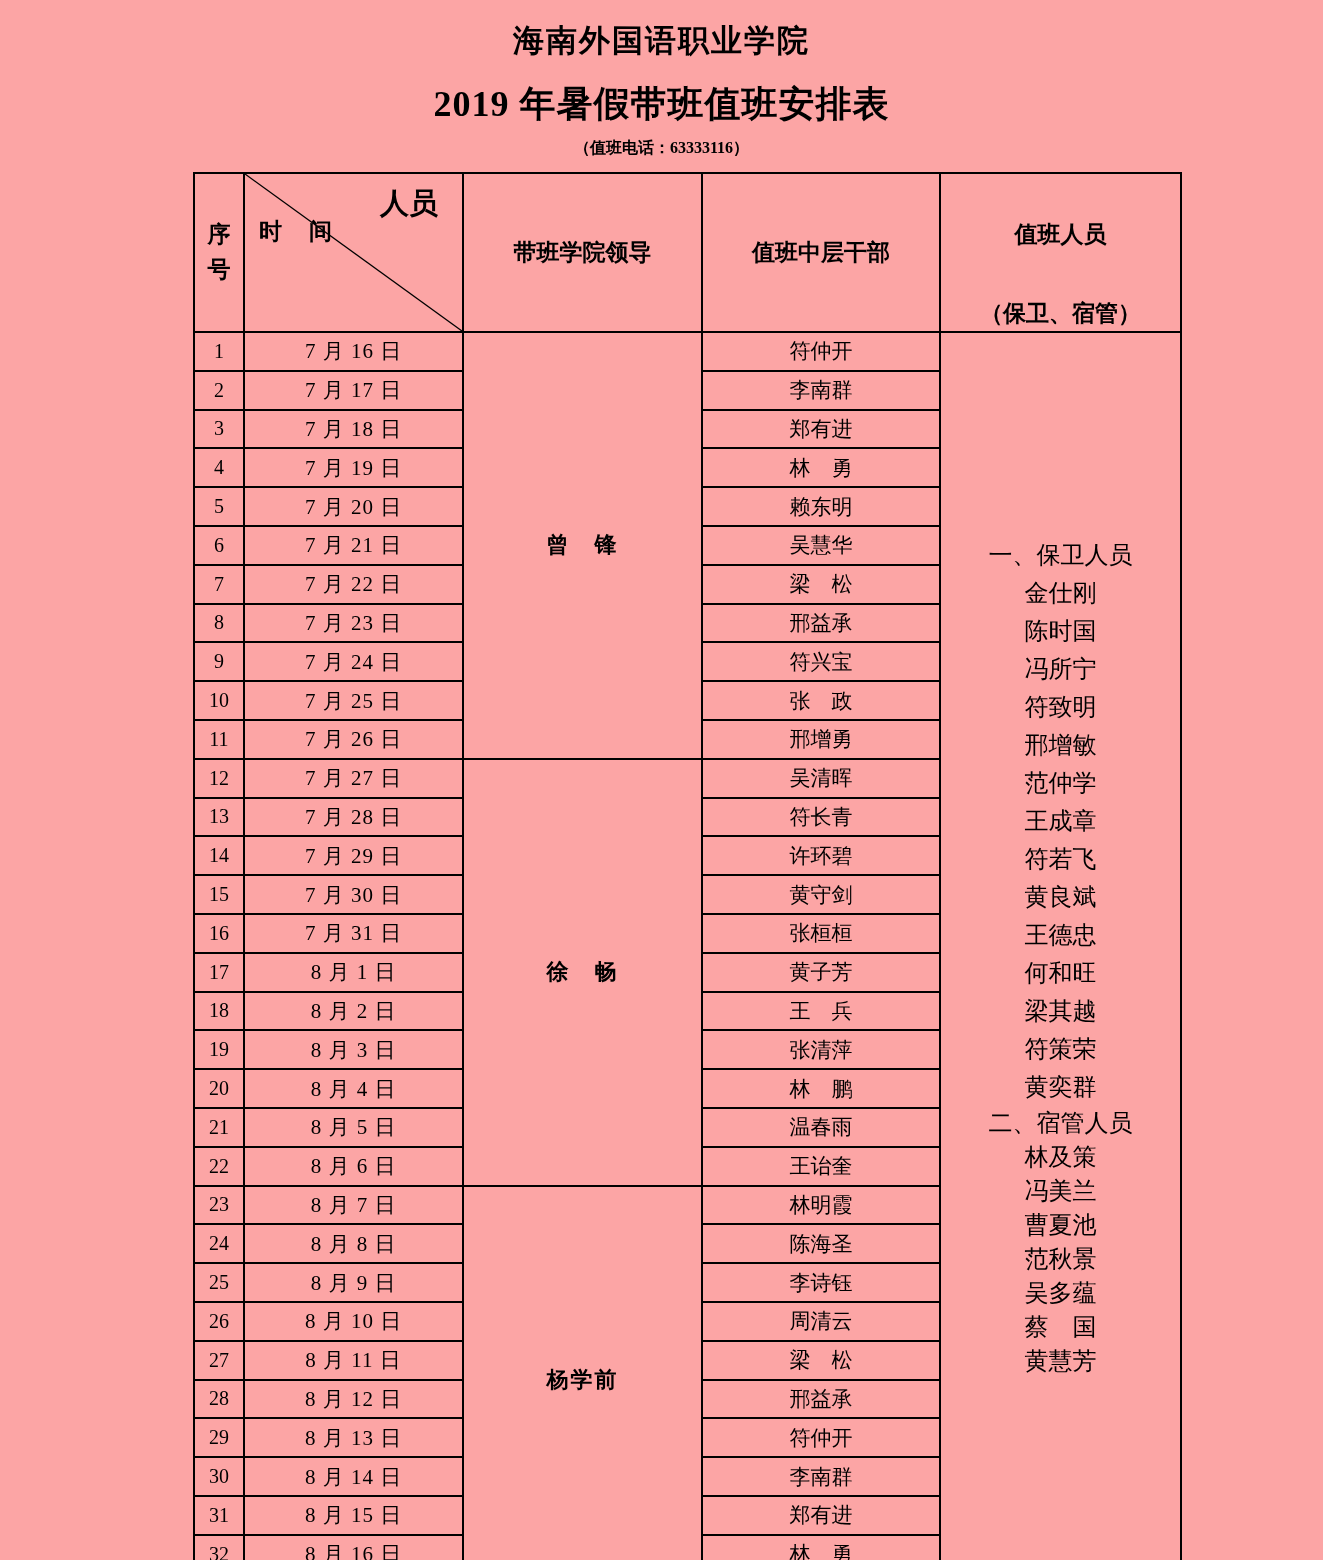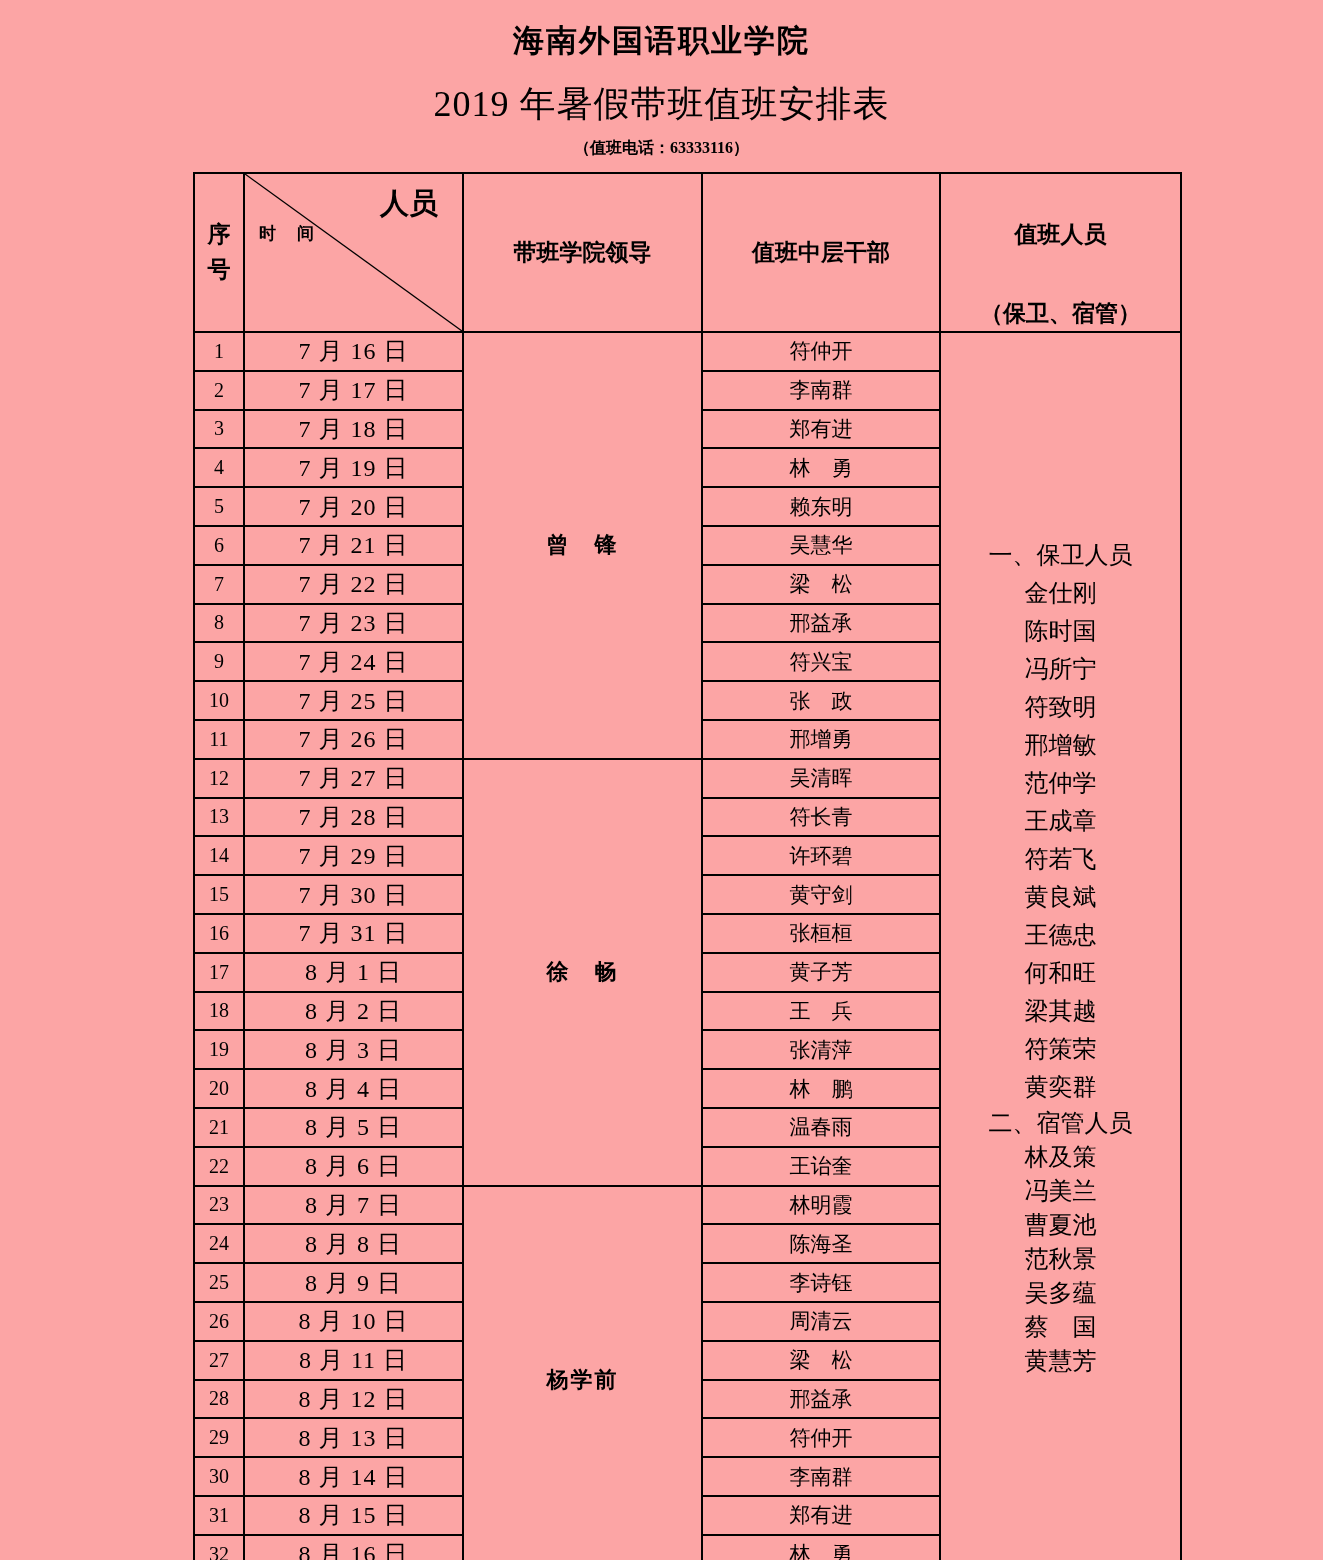--- a/index.html
+++ b/index.html
@@ -10,21 +10,21 @@
     font-family:"Liberation Serif","DejaVu Serif",serif;
     color:#000;
     overflow:hidden;
   }
   .doc-title{
     position:absolute;top:20px;left:0;width:100%;
     text-align:center;font-size:31px;font-weight:bold;letter-spacing:2px;
   }
   .doc-subtitle{
     position:absolute;top:80px;left:0;width:100%;
-    text-align:center;font-size:36px;font-weight:normal;letter-spacing:1px;
+    text-align:center;font-size:36px;font-weight:bold;letter-spacing:1px;
   }
   .doc-phone{
     position:absolute;top:138px;left:0;width:100%;
     text-align:center;font-size:16px;font-weight:bold;
   }
   table.schedule{
     position:absolute;left:193px;top:172px;
     width:987px;
     border-collapse:collapse;table-layout:fixed;
   }
@@ -35,24 +35,24 @@
     vertical-align:middle;
     overflow:hidden;
   }
   .schedule thead tr{height:113px;}
   .schedule tbody tr{height:38.8px;}
   .schedule th{font-weight:bold;font-size:23px;}
   .th-no{white-space:pre-line;line-height:1.5;}
   .th-diag{position:relative;}
   .th-diag svg{position:absolute;left:0;top:0;width:100%;height:100%;display:block;}
   .diag-person{position:absolute;top:10px;right:24px;font-size:29px;}
-  .diag-time{position:absolute;top:48px;left:14px;font-size:17px;letter-spacing:2px;font-family:Liberation Mono, monospace;}
+  .diag-time{position:absolute;top:42px;left:14px;font-size:23px;letter-spacing:2px;font-family:Liberation Mono, monospace;}
   .th-duty span{display:block;line-height:1.5;margin-top:44px;}
   .cell-no{font-size:20px;}
-  .cell-date{font-size:24px;letter-spacing:1px;}
+  .cell-date{font-size:21px;letter-spacing:1px;}
   .cell-leader{font-size:22px;font-weight:bold;letter-spacing:2px;}
   .cell-cadre{font-size:21px;}
   .cell-personnel{vertical-align:top;font-size:24px;}
   .plist.sec1{line-height:38px;padding-top:7px;}
   .plist.sec2{line-height:34px;}
   .cut{border-bottom:none !important;}
 </style>
 </head>
 <body>
 

